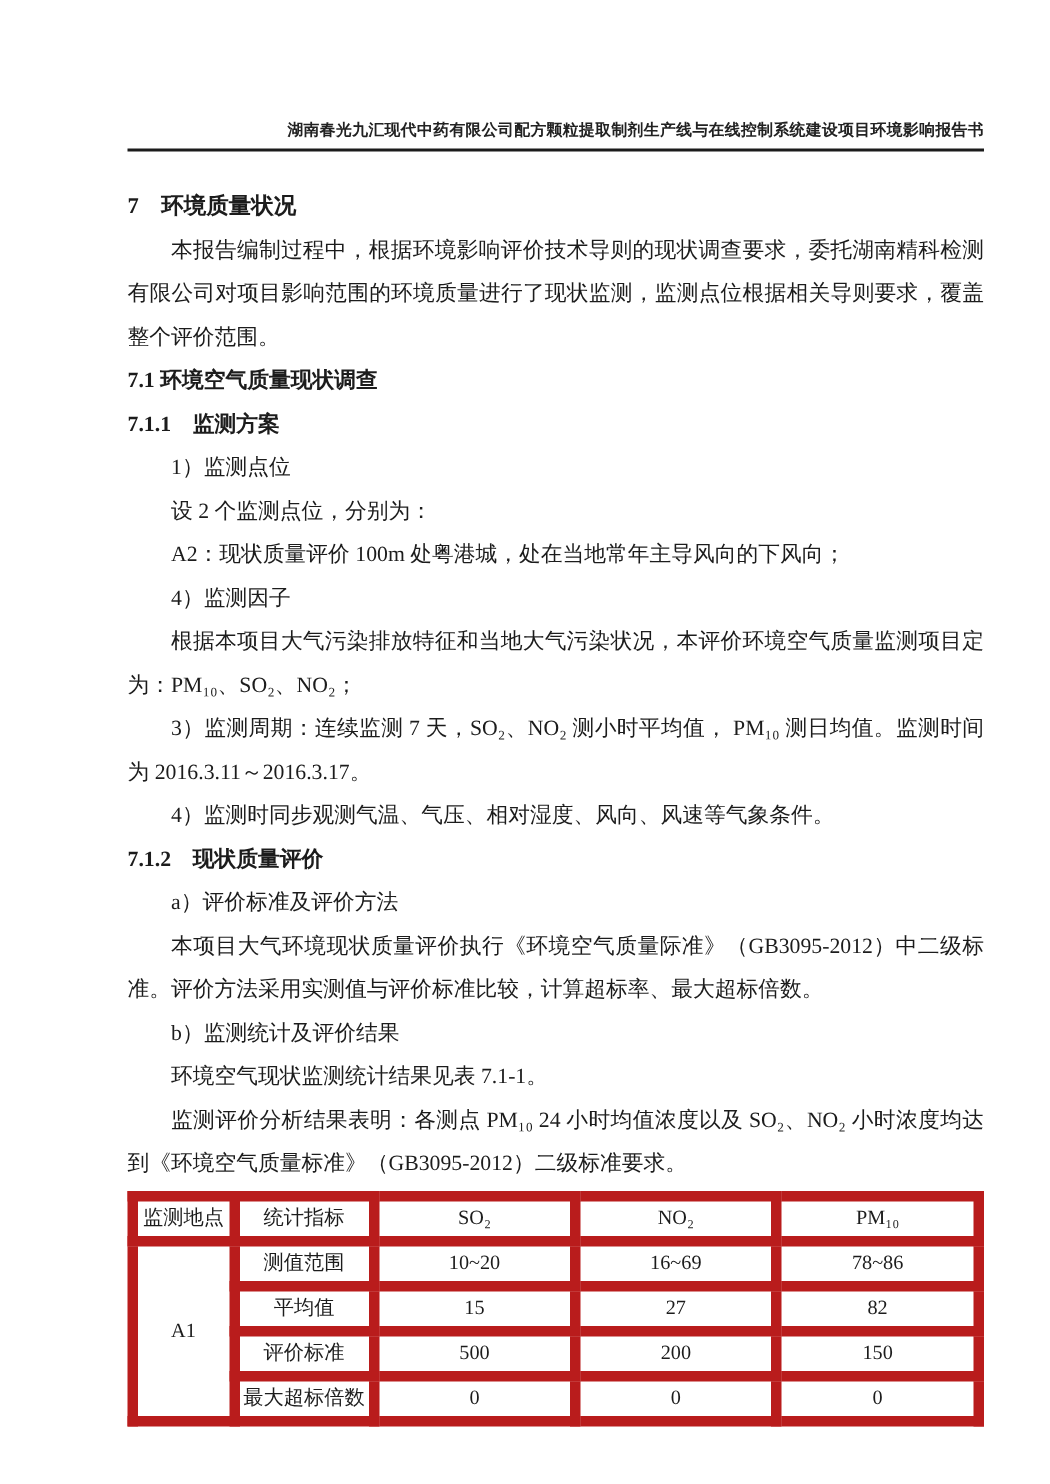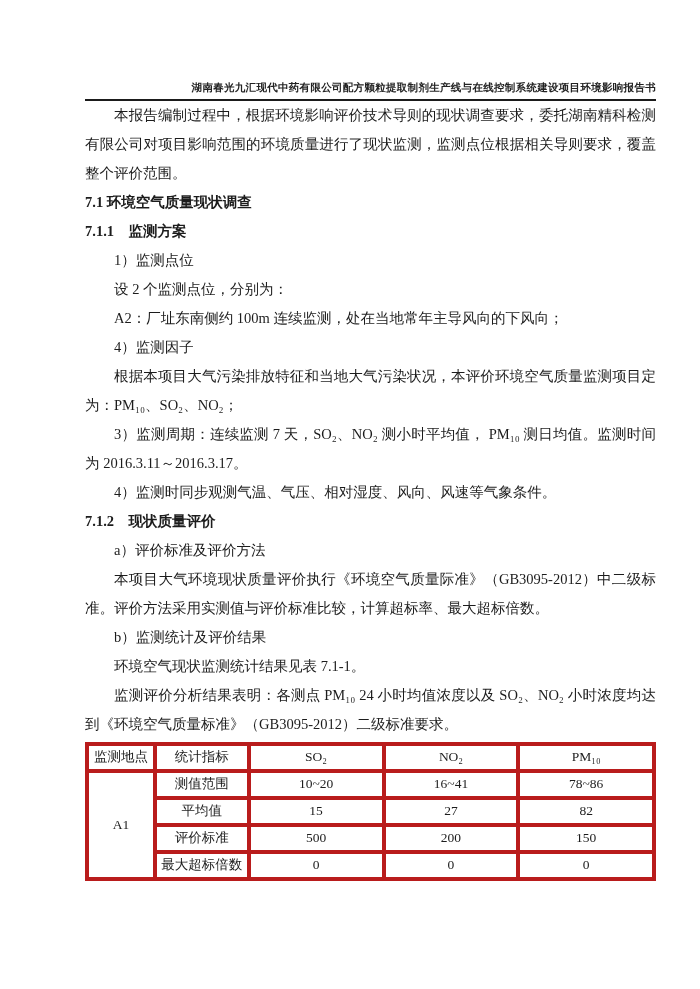--- a/index.html
+++ b/index.html
@@ -41,21 +41,21 @@
     line-height:28px;
     margin-top:2px;
   }
   table.data-table {
     width:100%;
     border-collapse:collapse;
     margin-top:3px;
     table-layout:fixed;
   }
   table.data-table td {
-    border:4px solid #b91c1c;
+    border:7px solid #b91c1c;
     text-align:center;
     vertical-align:middle;
     font-size:13.5px;
     height:23px;
     padding:0 2px;
     line-height:1.25;
     font-weight:normal;
   }
   .doc-footer {
     position:absolute;
@@ -70,28 +70,29 @@
 
 <div class="page">
 
   <div class="doc-header">
     <div class="rule-wrap">
       <div class="header-text">湖南春光九汇现代中药有限公司配方颗粒提取制剂生产线与在线控制系统建设项目环境影响报告书</div>
     </div>
   </div>
 
   <div class="doc-body">
+    <h2 class="h-main">7　环境质量状况</h2>
     <p class="indent">本报告编制过程中，根据环境影响评价技术导则的现状调查要求，委托湖南精科检测有限公司对项目影响范围的环境质量进行了现状监测，监测点位根据相关导则要求，覆盖整个评价范围。</p>
 
     <h3 class="h-sub">7.1 环境空气质量现状调查</h3>
     <h4 class="h-sub">7.1.1　监测方案</h4>
 
     <p class="indent">1）监测点位</p>
     <p class="indent">设 2 个监测点位，分别为：</p>
-    <p class="indent">A2：厂址东南侧约 100m 连续监测，处在当地常年主导风向的下风向；</p>
+    <p class="indent">A2：现状质量评价 100m 处粤港城，处在当地常年主导风向的下风向；</p>
     <p class="indent">4）监测因子</p>
     <p class="indent">根据本项目大气污染排放特征和当地大气污染状况，本评价环境空气质量监测项目定为：PM₁₀、SO₂、NO₂；</p>
     <p class="indent">3）监测周期：连续监测 7 天，SO₂、NO₂ 测小时平均值， PM₁₀ 测日均值。监测时间为 2016.3.11～2016.3.17。</p>
     <p class="indent">4）监测时同步观测气温、气压、相对湿度、风向、风速等气象条件。</p>
 
     <h4 class="h-sub">7.1.2　现状质量评价</h4>
     <p class="indent">a）评价标准及评价方法</p>
     <p class="indent">本项目大气环境现状质量评价执行《环境空气质量际准》（GB3095-2012）中二级标准。评价方法采用实测值与评价标准比较，计算超标率、最大超标倍数。</p>
     <p class="indent">b）监测统计及评价结果</p>
     <p class="indent">环境空气现状监测统计结果见表 7.1-1。</p>
@@ -111,21 +112,21 @@
           <td>监测地点</td>
           <td>统计指标</td>
           <td>SO₂</td>
           <td>NO₂</td>
           <td>PM₁₀</td>
         </tr>
         <tr>
           <td rowspan="4">A1</td>
           <td>测值范围</td>
           <td>10~20</td>
-          <td>16~41</td>
+          <td>16~69</td>
           <td>78~86</td>
         </tr>
         <tr>
           <td>平均值</td>
           <td>15</td>
           <td>27</td>
           <td>82</td>
         </tr>
         <tr>
           <td>评价标准</td>

